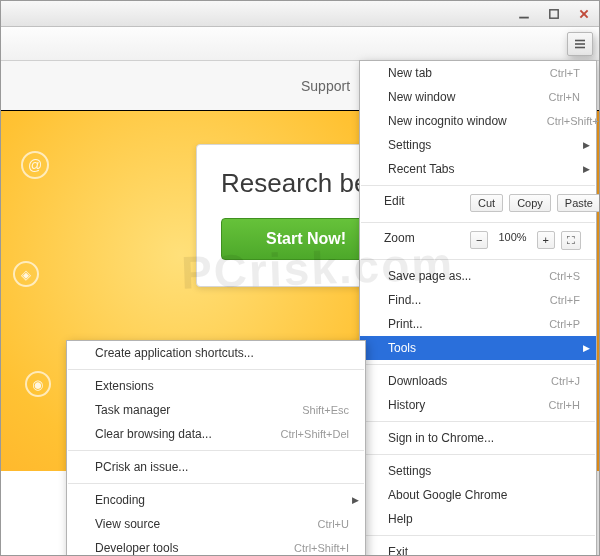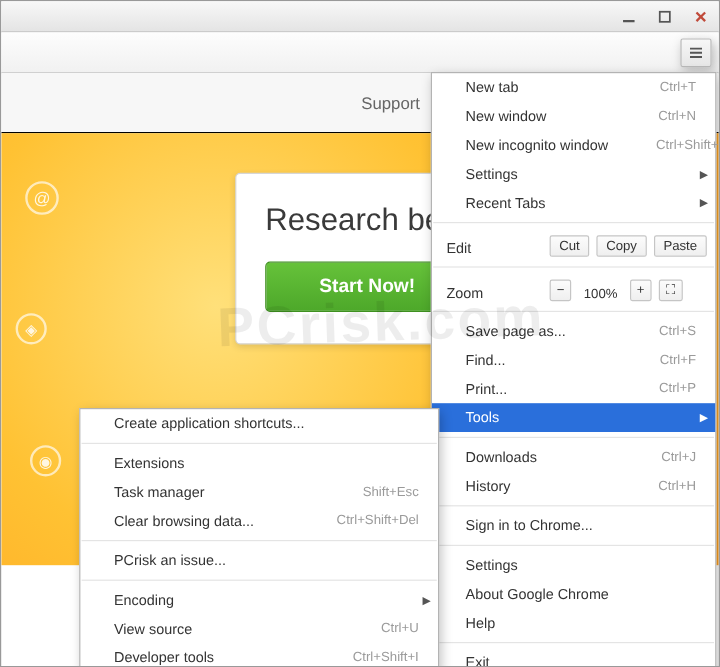--- a/index.html
+++ b/index.html
@@ -131,22 +131,22 @@
     color: #fff;
   }
   .menu-item .shortcut { color: #9a9a9a; font-size: 11px; margin-left: 40px; }
   .menu-item .sub-arrow {
     position: absolute; right: 6px; top: 50%; transform: translateY(-50%);
     font-size: 9px; color: #555;
   }
   .menu-item.sel .sub-arrow { color:#fff; }
   .menu-sep { height: 1px; background: #e4e4e4; margin: 4px 1px; }
   .menu-row {
-    display: flex; align-items: flex-end;
-    padding: 4px 10px 4px 12px;
+    display: flex; align-items: flex-start;
+    padding: 4px 10px 4px 24px;
     height: 28px;
     gap: 6px;
   }
   .menu-row .lbl { flex: 0 0 80px; }
   .mini-btn {
     border: 1px solid #c5c5c5;
     background: linear-gradient(#fcfcfc,#efefef);
     padding: 2px 7px;
     font-size: 11px;
     border-radius: 2px;

